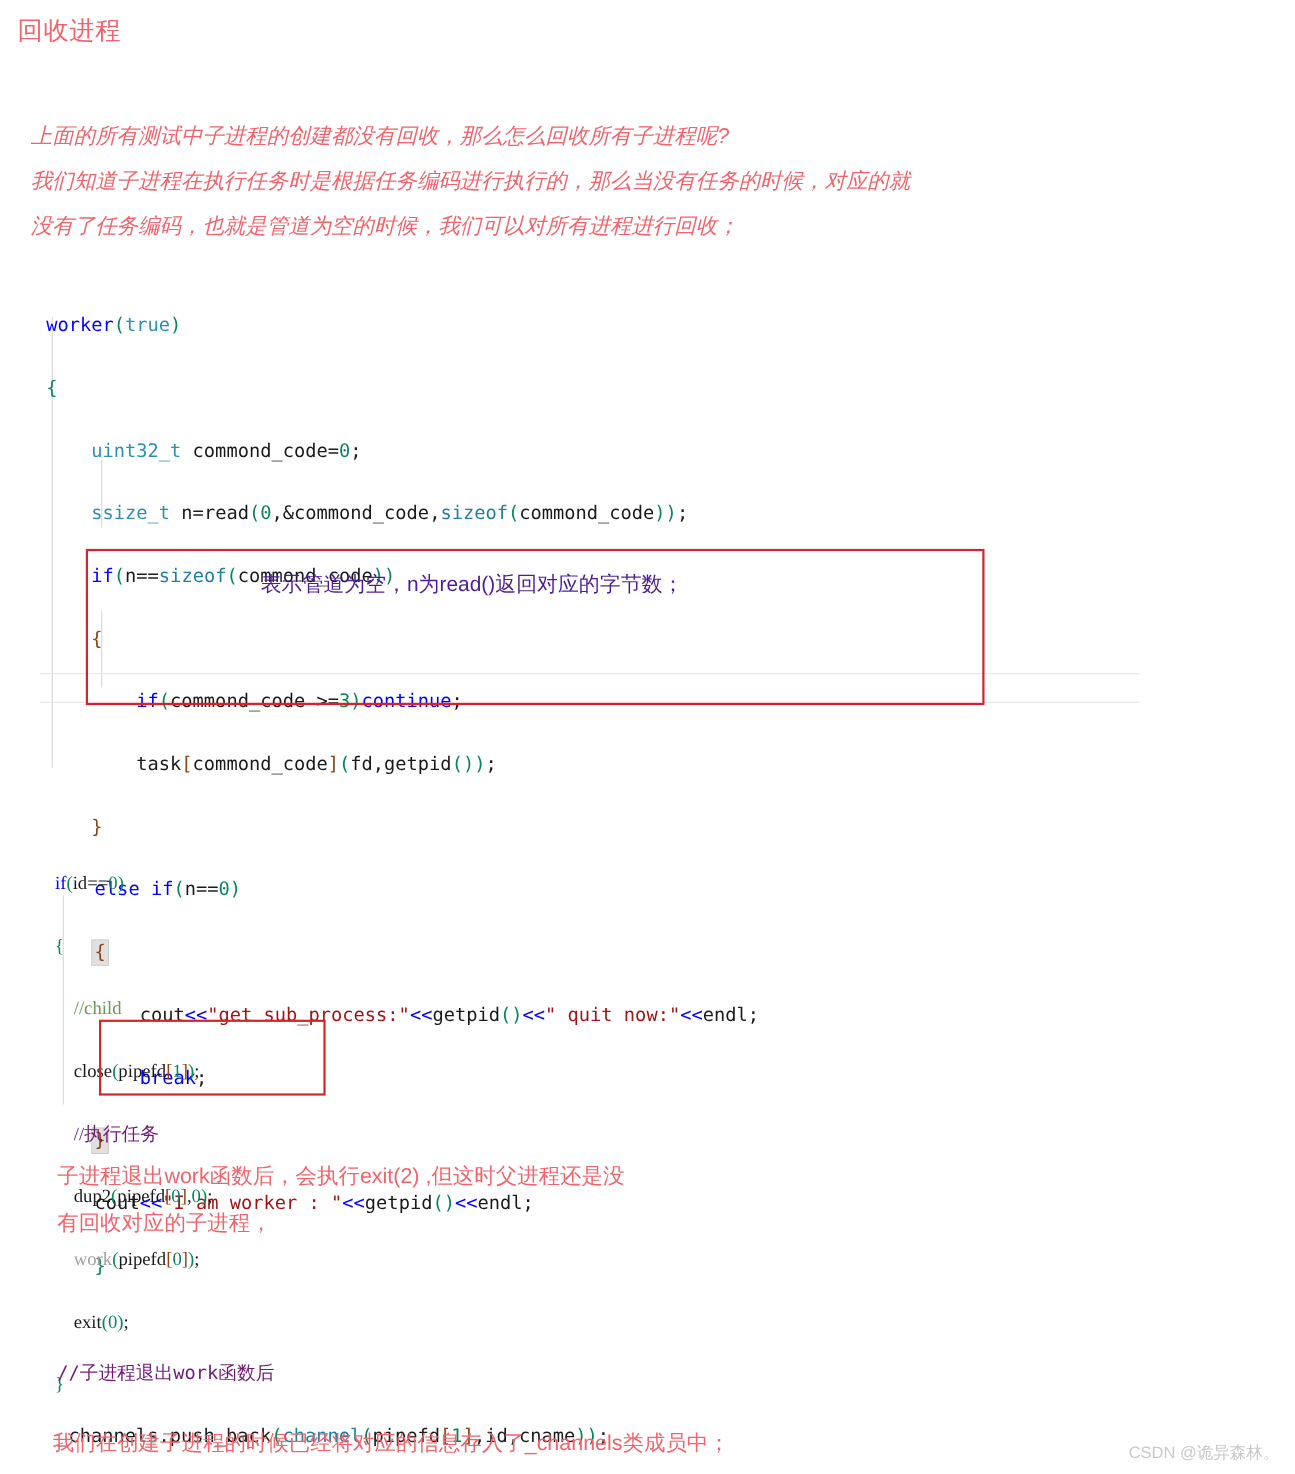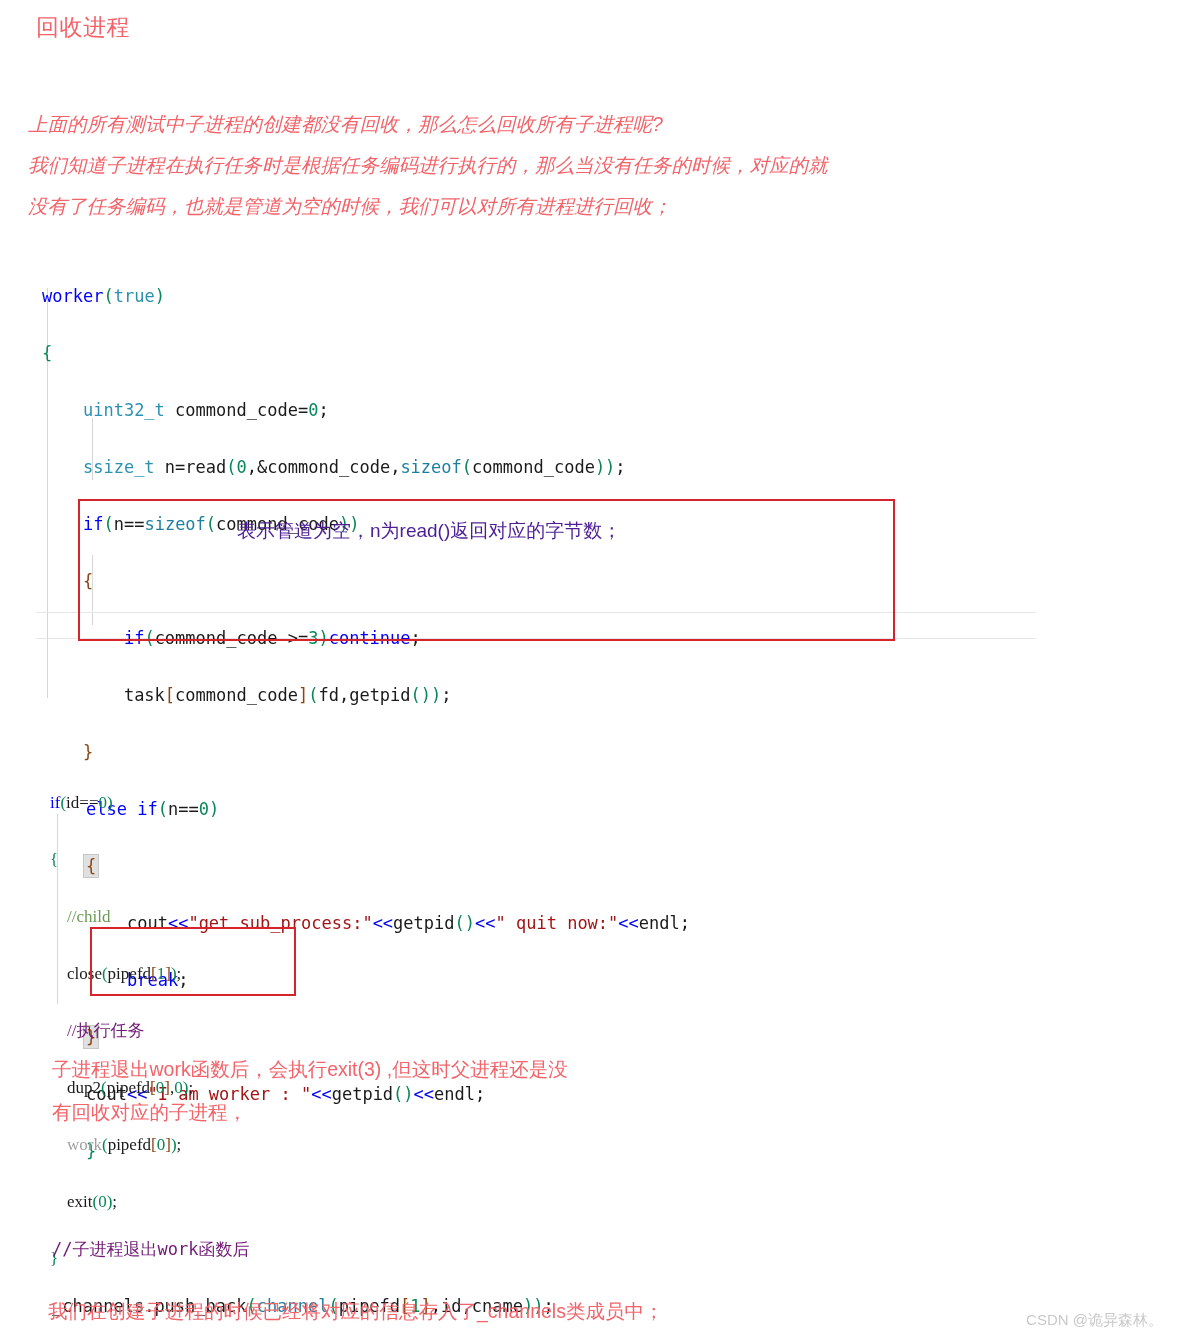--- a/index.html
+++ b/index.html
@@ -11,21 +11,21 @@
     width: 1177px;
     height: 1340px;
     position: relative;
     font-family: "Liberation Sans", "DejaVu Sans", sans-serif;
     overflow: hidden;
   }
 
   
   .page-title {
     position: absolute;
-    left: 36px;
+    left: 16px;
     top: 12px;
     font-size: 23px;
     color: #f2636a;
     letter-spacing: 0.5px;
     white-space: nowrap;
   }
   .intro {
     position: absolute;
     left: 28px;
     top: 104px;
@@ -202,21 +202,21 @@
 <div class="ln" data-name="code-line">    <span class="cmt">//child</span></div>
 <div class="ln" data-name="code-line">    <span class="plain">close</span><span class="pun">(</span><span class="plain">pipefd</span><span class="brk">[</span><span class="num">1</span><span class="brk">]</span><span class="pun">)</span>;</div>
 <div class="ln" data-name="code-line">    <span class="cmt2">//执行任务</span></div>
 <div class="ln" data-name="code-line">    <span class="plain">dup2</span><span class="pun">(</span><span class="plain">pipefd</span><span class="brk">[</span><span class="num">0</span><span class="brk">]</span>,<span class="num">0</span><span class="pun">)</span>;</div>
 <div class="ln" data-name="code-line">    <span class="gray">work</span><span class="pun">(</span><span class="plain">pipefd</span><span class="brk">[</span><span class="num">0</span><span class="brk">]</span><span class="pun">)</span>;</div>
 <div class="ln" data-name="code-line">    <span class="plain">exit</span><span class="pun">(</span><span class="num">0</span><span class="pun">)</span>;</div>
 <div class="ln" data-name="code-line"><span class="pun">}</span></div>
 </div>
 
 <div class="note-after-code2" data-name="annotation-after-code-2">
-  <div data-name="annotation-after-code-2-line-1">子进程退出work函数后，会执行exit(3) ,但这时父进程还是没</div>
+  <div data-name="annotation-after-code-2-line-1">子进程退出work函数后，会执行exit(2) ,但这时父进程还是没</div>
   <div data-name="annotation-after-code-2-line-2">有回收对应的子进程，</div>
 </div>
 
 <div class="clipped" data-name="code-clipped-line" style="left:52px; top:1188px; width:420px;">
   
 </div>
 
 <div class="code" data-name="code-block-3" style="left:52px; top:1206px;">
 <div class="ln" data-name="code-line"><span class="cmt2">//子进程退出work函数后</span></div>
 <div class="ln" data-name="code-line"><span class="plain">_channels</span>.<span class="plain">push_back</span><span class="pun">(</span><span class="fn">channel</span><span class="pun">(</span><span class="plain">pipefd</span><span class="brk">[</span><span class="num">1</span><span class="brk">]</span>,<span class="plain">id</span>,<span class="plain">cname</span><span class="pun">))</span>;</div>

